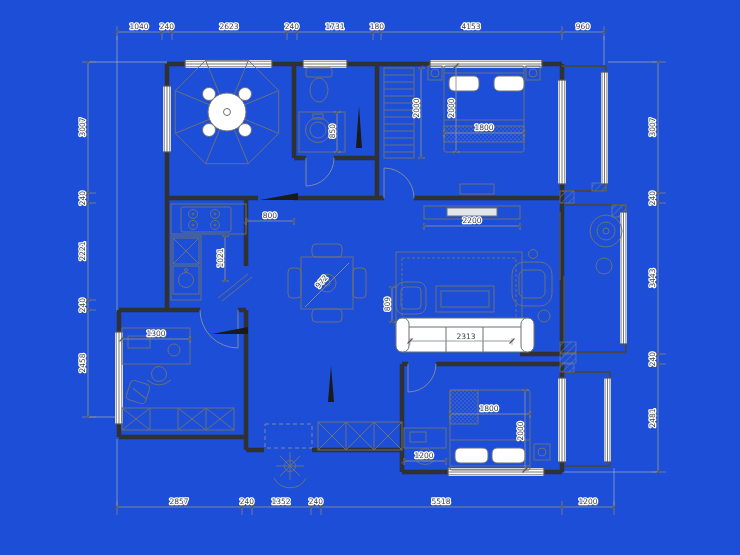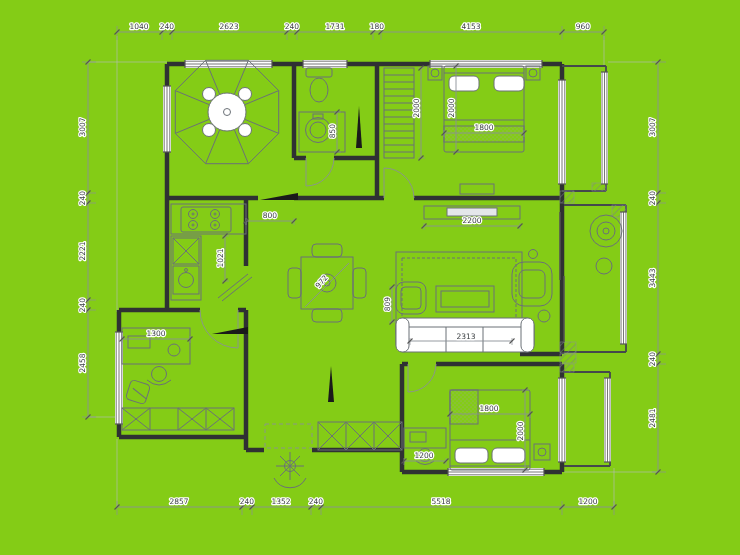--- a/index.html
+++ b/index.html
@@ -1,16 +1,16 @@
 <!DOCTYPE html>
 <html><head>
 <meta charset="utf-8">
 <style>
   html,body{margin:0;padding:0;background:#ffffff;}
-  .canvas{position:relative;width:740px;height:555px;background:#84cc16;overflow:hidden;
+  .canvas{position:relative;width:740px;height:555px;background:#1d4ed8;overflow:hidden;
           font-family:"DejaVu Sans", sans-serif;}
   svg{display:block;}
   .dim{font:7.5px "DejaVu Sans", sans-serif;fill:#3c4043;text-anchor:middle;
        paint-order:stroke;stroke:#ffffff;stroke-width:2.5px;stroke-linejoin:round;}
   .wall{stroke:#2f3133;stroke-width:4.5;fill:none;}
   .wall-thin{stroke:#44484c;stroke-width:1.8;fill:none;}
   .furn{stroke:#6b7177;stroke-width:1;fill:none;}
   .furn-f{stroke:#6b7177;stroke-width:1;fill:#ffffff;}
   .arc{stroke:#8a9096;stroke-width:0.9;fill:none;}
   .dash{stroke:#8a9096;stroke-width:0.9;fill:none;stroke-dasharray:4 3;}

